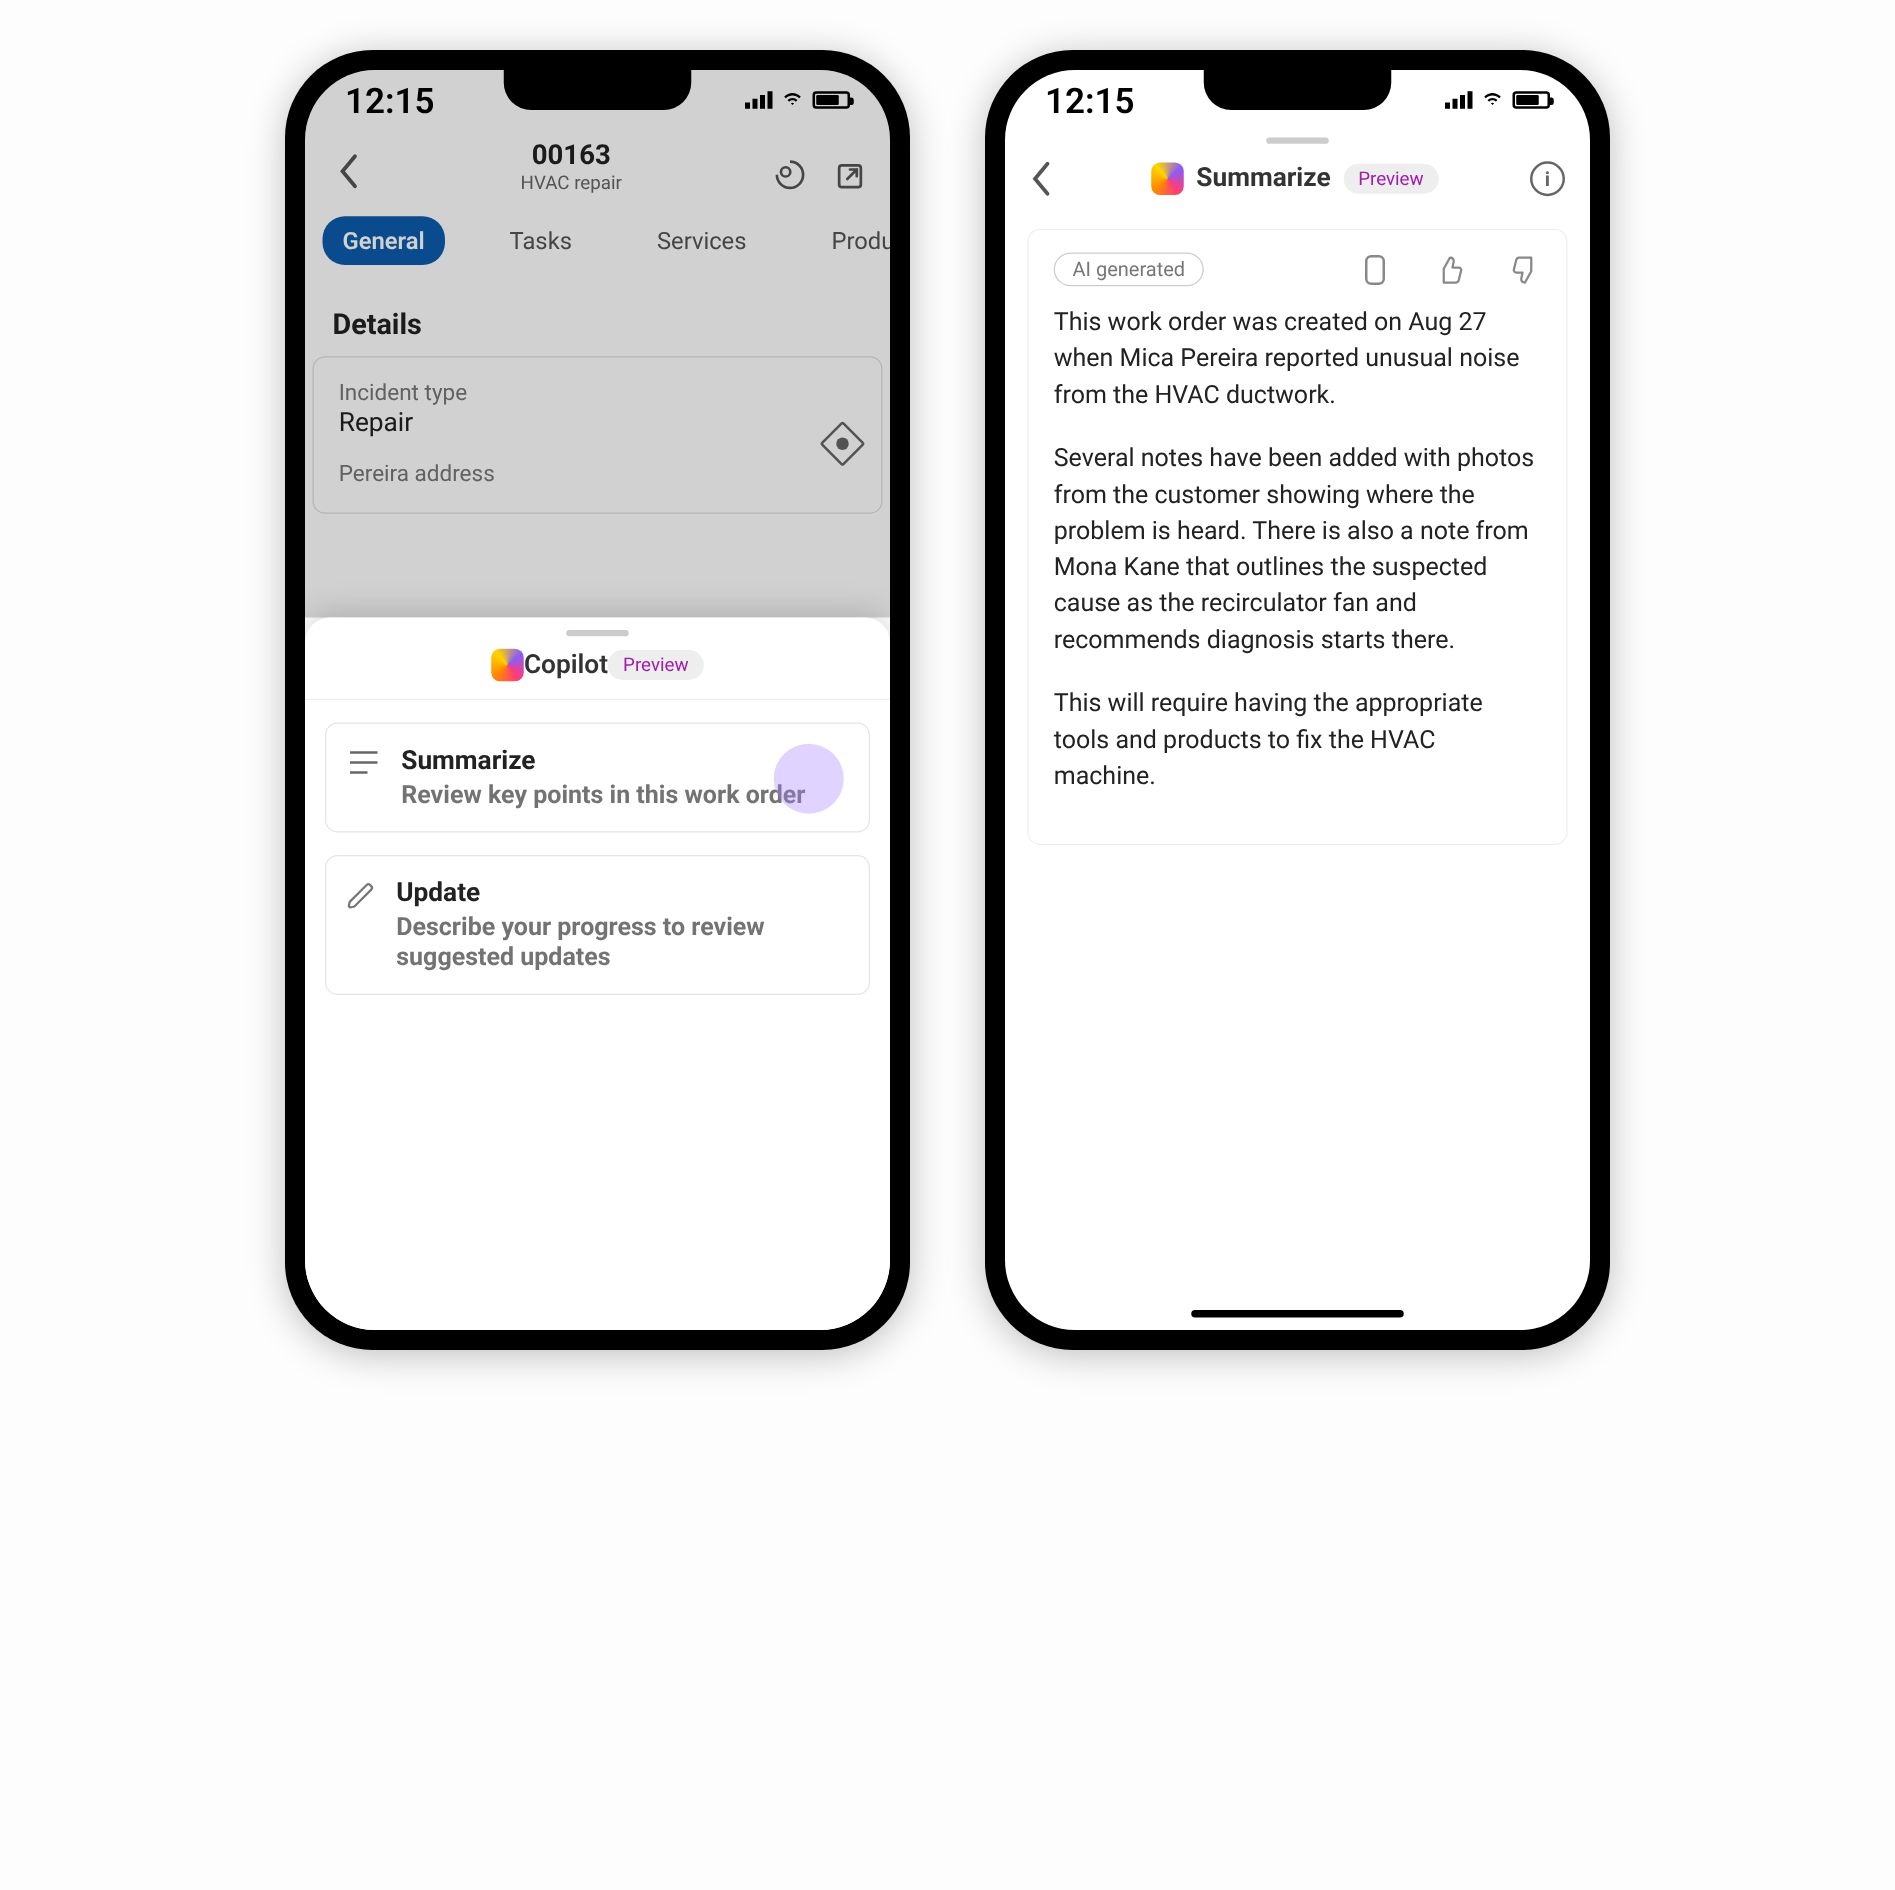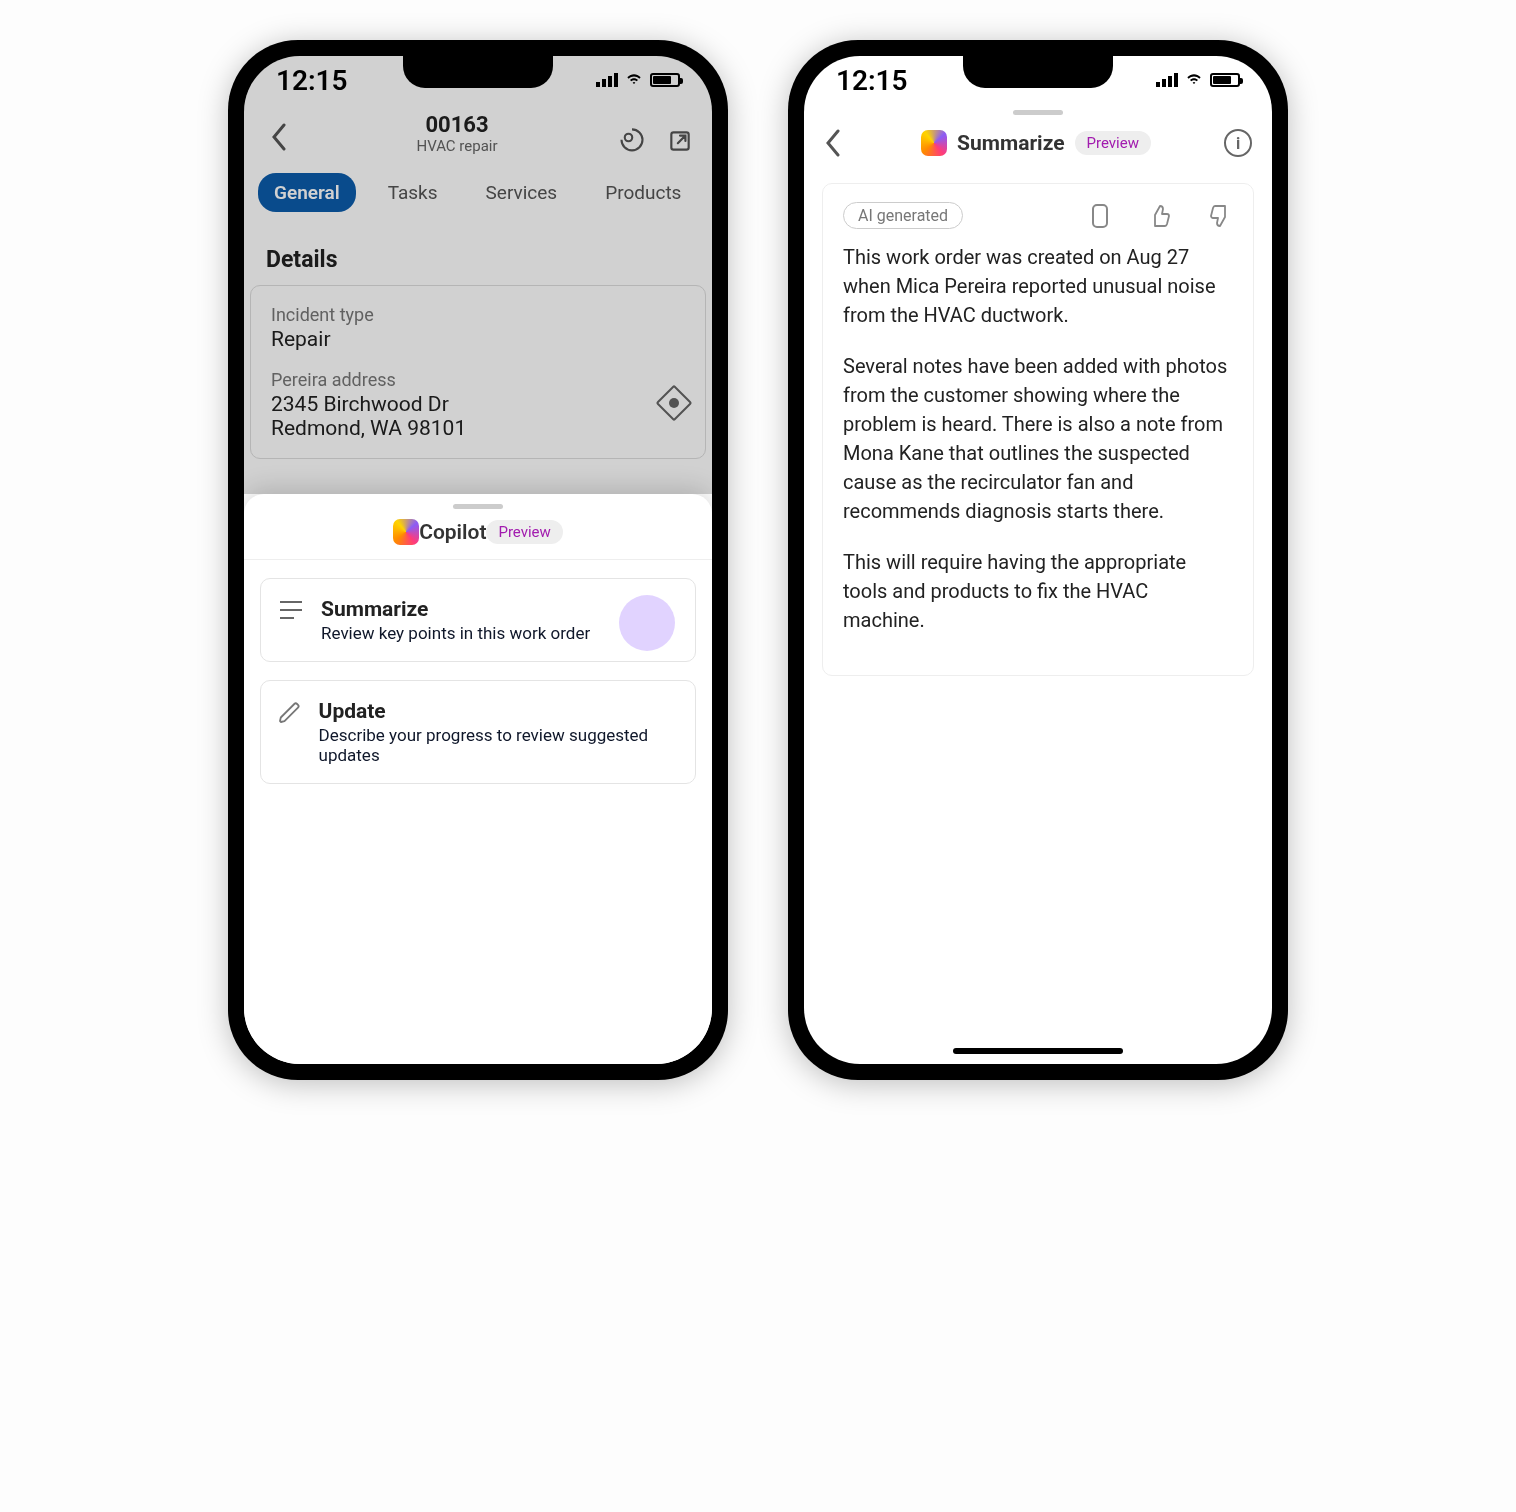--- a/index.html
+++ b/index.html
@@ -75,21 +75,21 @@
   .nav-row {
     display:flex; align-items:flex-end; padding: 8px 18px 4px 18px; gap:8px;
   }
   .back-chevron { font-size:30px; color:#555; padding:4px 8px; }
   .nav-title { flex:1; text-align:center; }
   .nav-title .t1 { font-size:22px; font-weight:700; color:#222;}
   .nav-title .t2 { font-size:15px; color:#666;}
   .nav-actions { display:flex; gap:20px; color:#555; font-size:24px; align-items:center;}
   .icon-btn { width:28px; height:28px; display:flex;align-items:center;justify-content:center;}
   .tabs {
-    display:flex; gap:16px; padding: 14px 14px 16px 14px; overflow:hidden; font-size:19px; color:#555;
+    display:flex; gap:36px; padding: 14px 14px 16px 14px; overflow:hidden; font-size:19px; color:#555;
   }
   .tab { padding:8px 16px; border-radius:18px; white-space:nowrap;}
   .tab.active { background:#0b5cab; color:#fff; font-weight:600;}
   .section-title { font-size:23px; font-weight:700; padding:18px 22px 12px 22px; color:#222;}
   .card {
     margin:0 6px; border:1px solid #ddd; border-radius:10px; padding:18px 20px; background:#fff;
     position:relative;
   }
   .label { color:#777; font-size:18px; margin-bottom:2px;}
   .value { color:#222; font-size:21px; margin-bottom:18px;}
@@ -119,21 +119,21 @@
     background: conic-gradient(from 140deg, #ff3b7b, #ff8a00, #ffd400, #8b5cf6, #ff3b7b);
   }
   .sheet-title { font-size:21px; font-weight:600; color:#333;}
   .chip { background:#eee; color:#a21caf; font-size:15px; padding:3px 12px; border-radius:14px;}
   .action-card {
     margin:18px 16px 0 16px; border:1px solid #e4e4e4; border-radius:10px;
     padding:18px 16px; display:flex; gap:16px; align-items:flex-start; position:relative;
   }
   .action-icon { width:28px; color:#666; padding-top:2px; display:flex;justify-content:center;}
   .action-title { font-size:21px; font-weight:700; color:#222;}
-  .action-sub { font-size:17px; color:#0f172a; margin-top:2px;}
+  .action-sub { font-size:20px; color:#737373; margin-top:2px;font-weight:bold;}
   .pulse {
     position:absolute; right:20px; top:16px; width:56px; height:56px; border-radius:50%;
     background:rgba(170,130,255,0.35);
   }
   .home-indicator {
     position:absolute; bottom:10px; left:50%; transform:translateX(-50%);
     width:170px; height:6px; background:#000; border-radius:3px;
   }
 
   
@@ -215,24 +215,20 @@
           <div class="tab">Services</div>
           <div class="tab">Products</div>
 
         </div>
 
         <div class="section-title">Details</div>
         <div class="card">
           <div class="label">Incident type</div>
           <div class="value">Repair</div>
           <div class="label">Pereira address</div>
-          <div class="value" style="margin-bottom:0">
-            <div>2345 Birchwood Dr</div>
-            <div>Redmond, WA 98101</div>
-          </div>
           <div class="map-pin"></div>
         </div>
       </div>
 
       <div class="dim-layer" style="bottom:570px;"></div>
 
       <div class="sheet">
         <div class="grip"></div>
         <div class="sheet-header">
           <div class="copilot-logo"></div>

